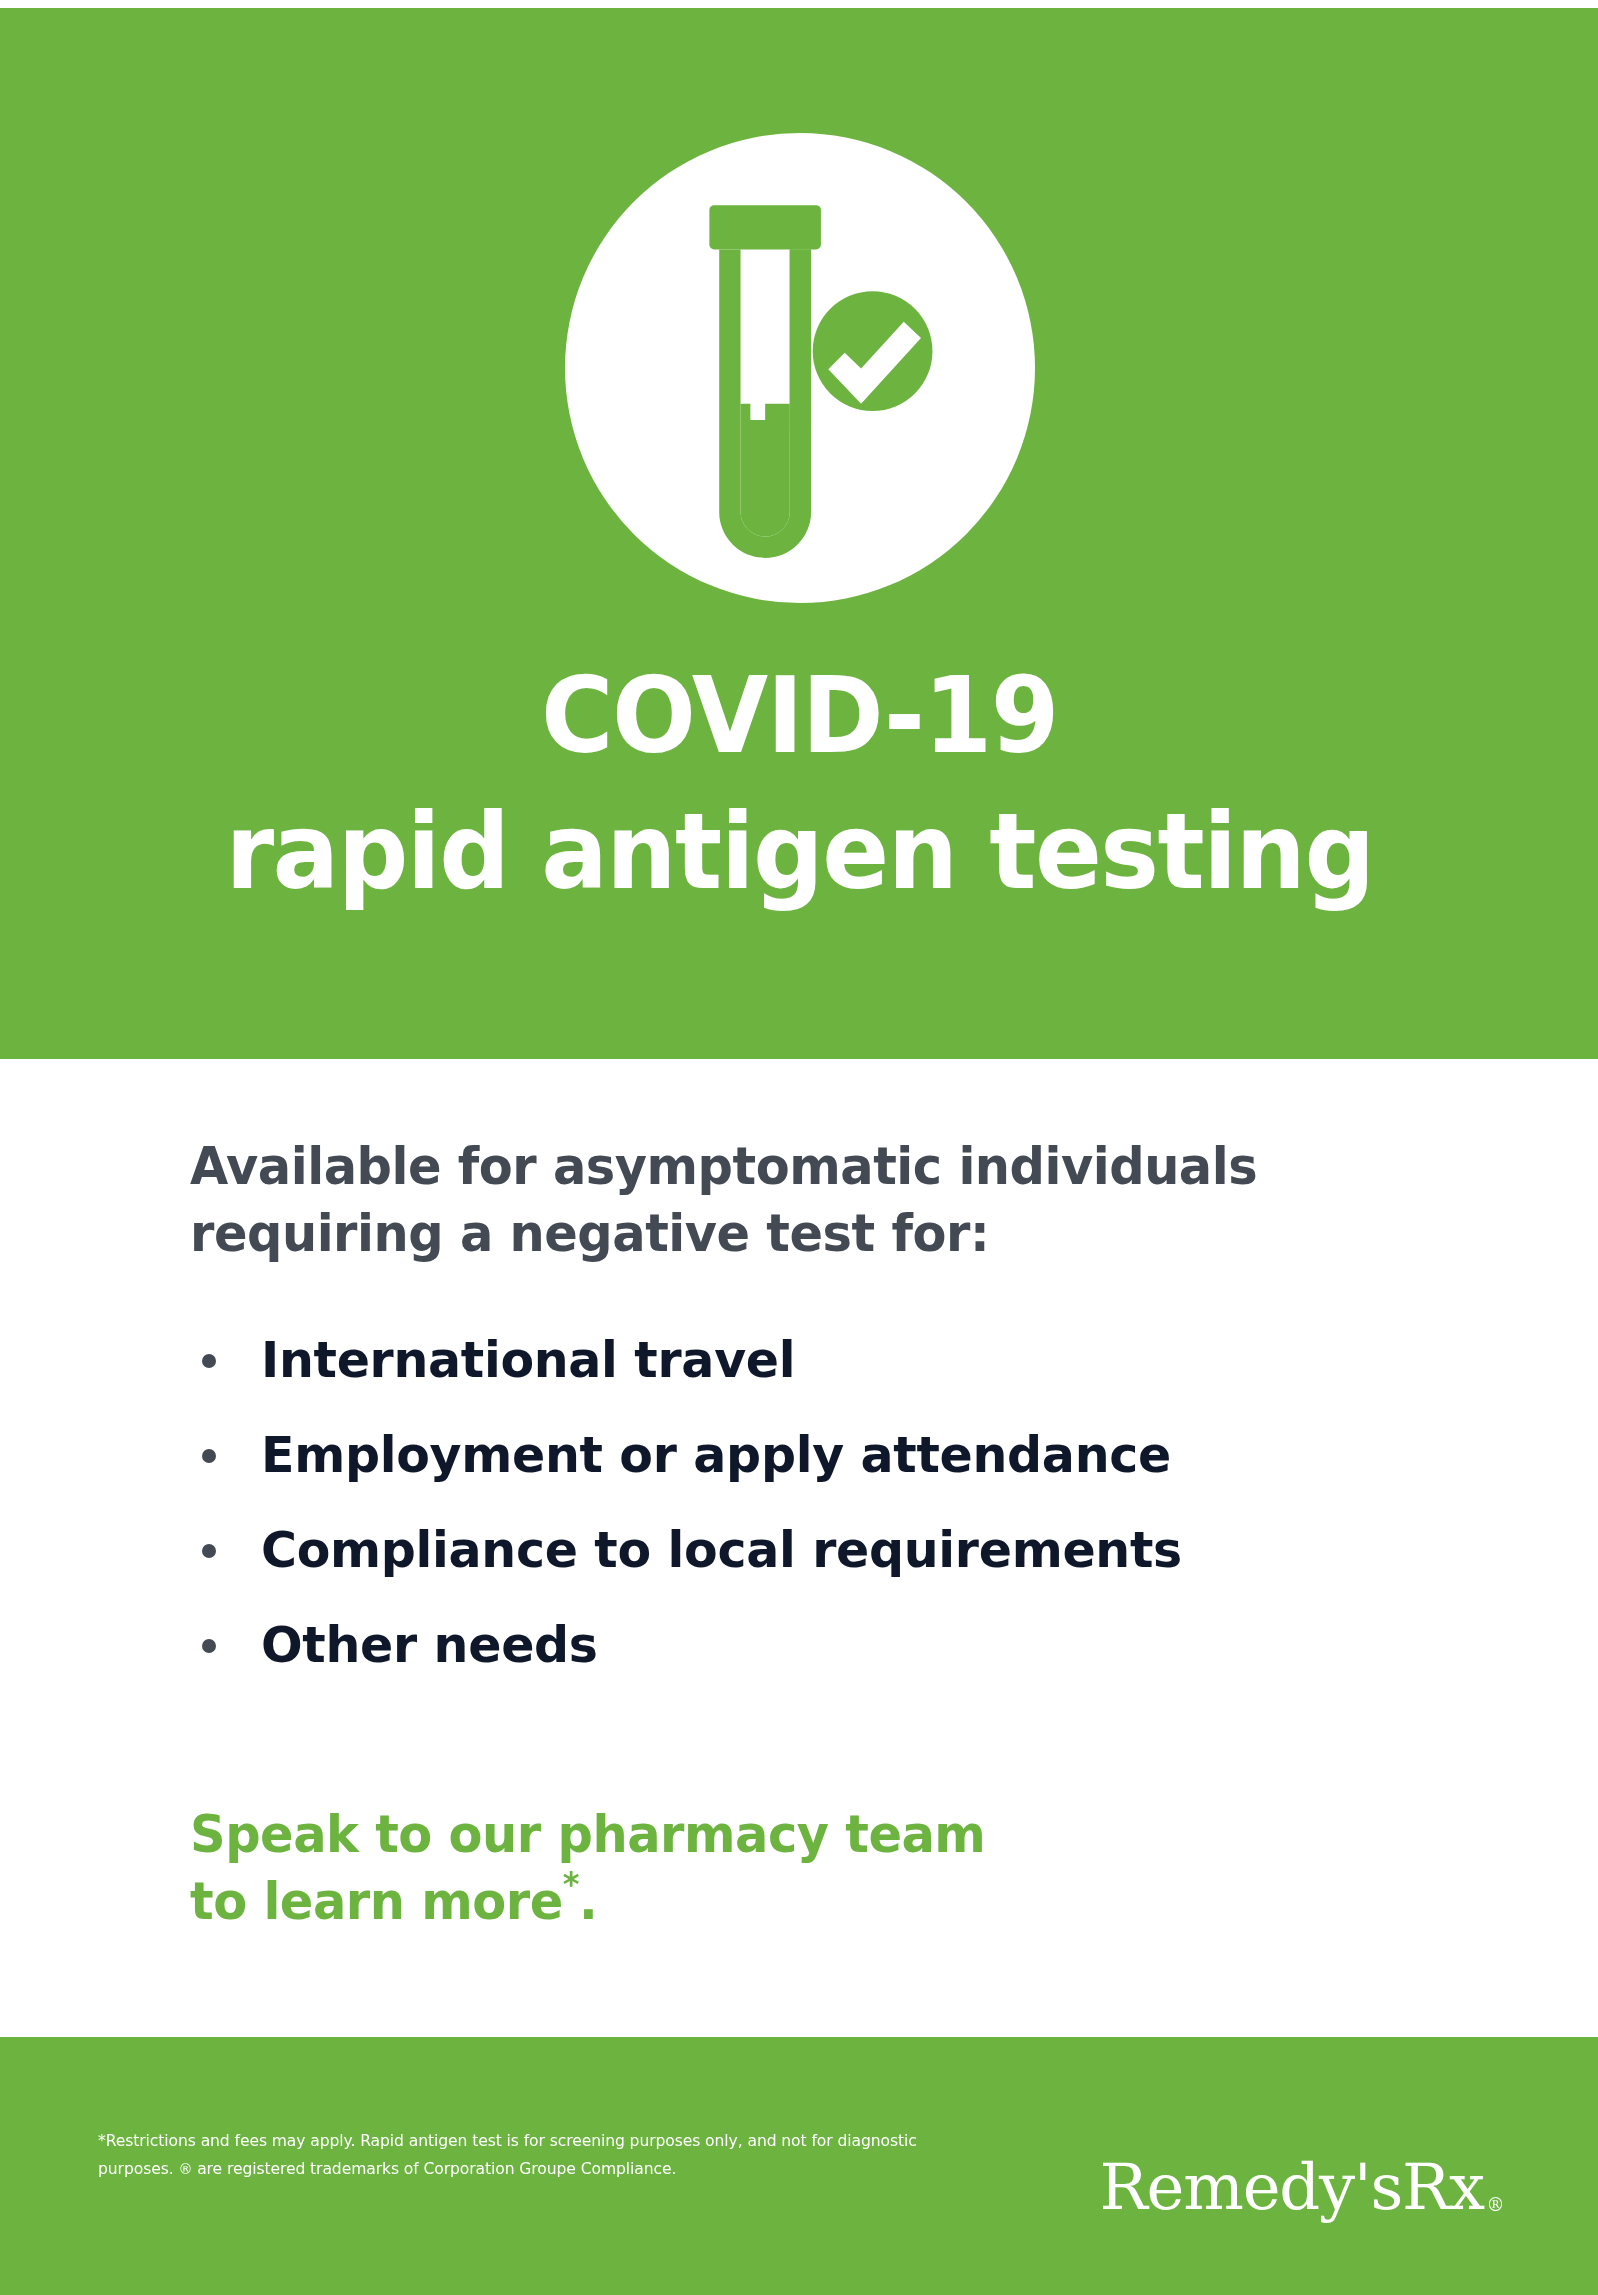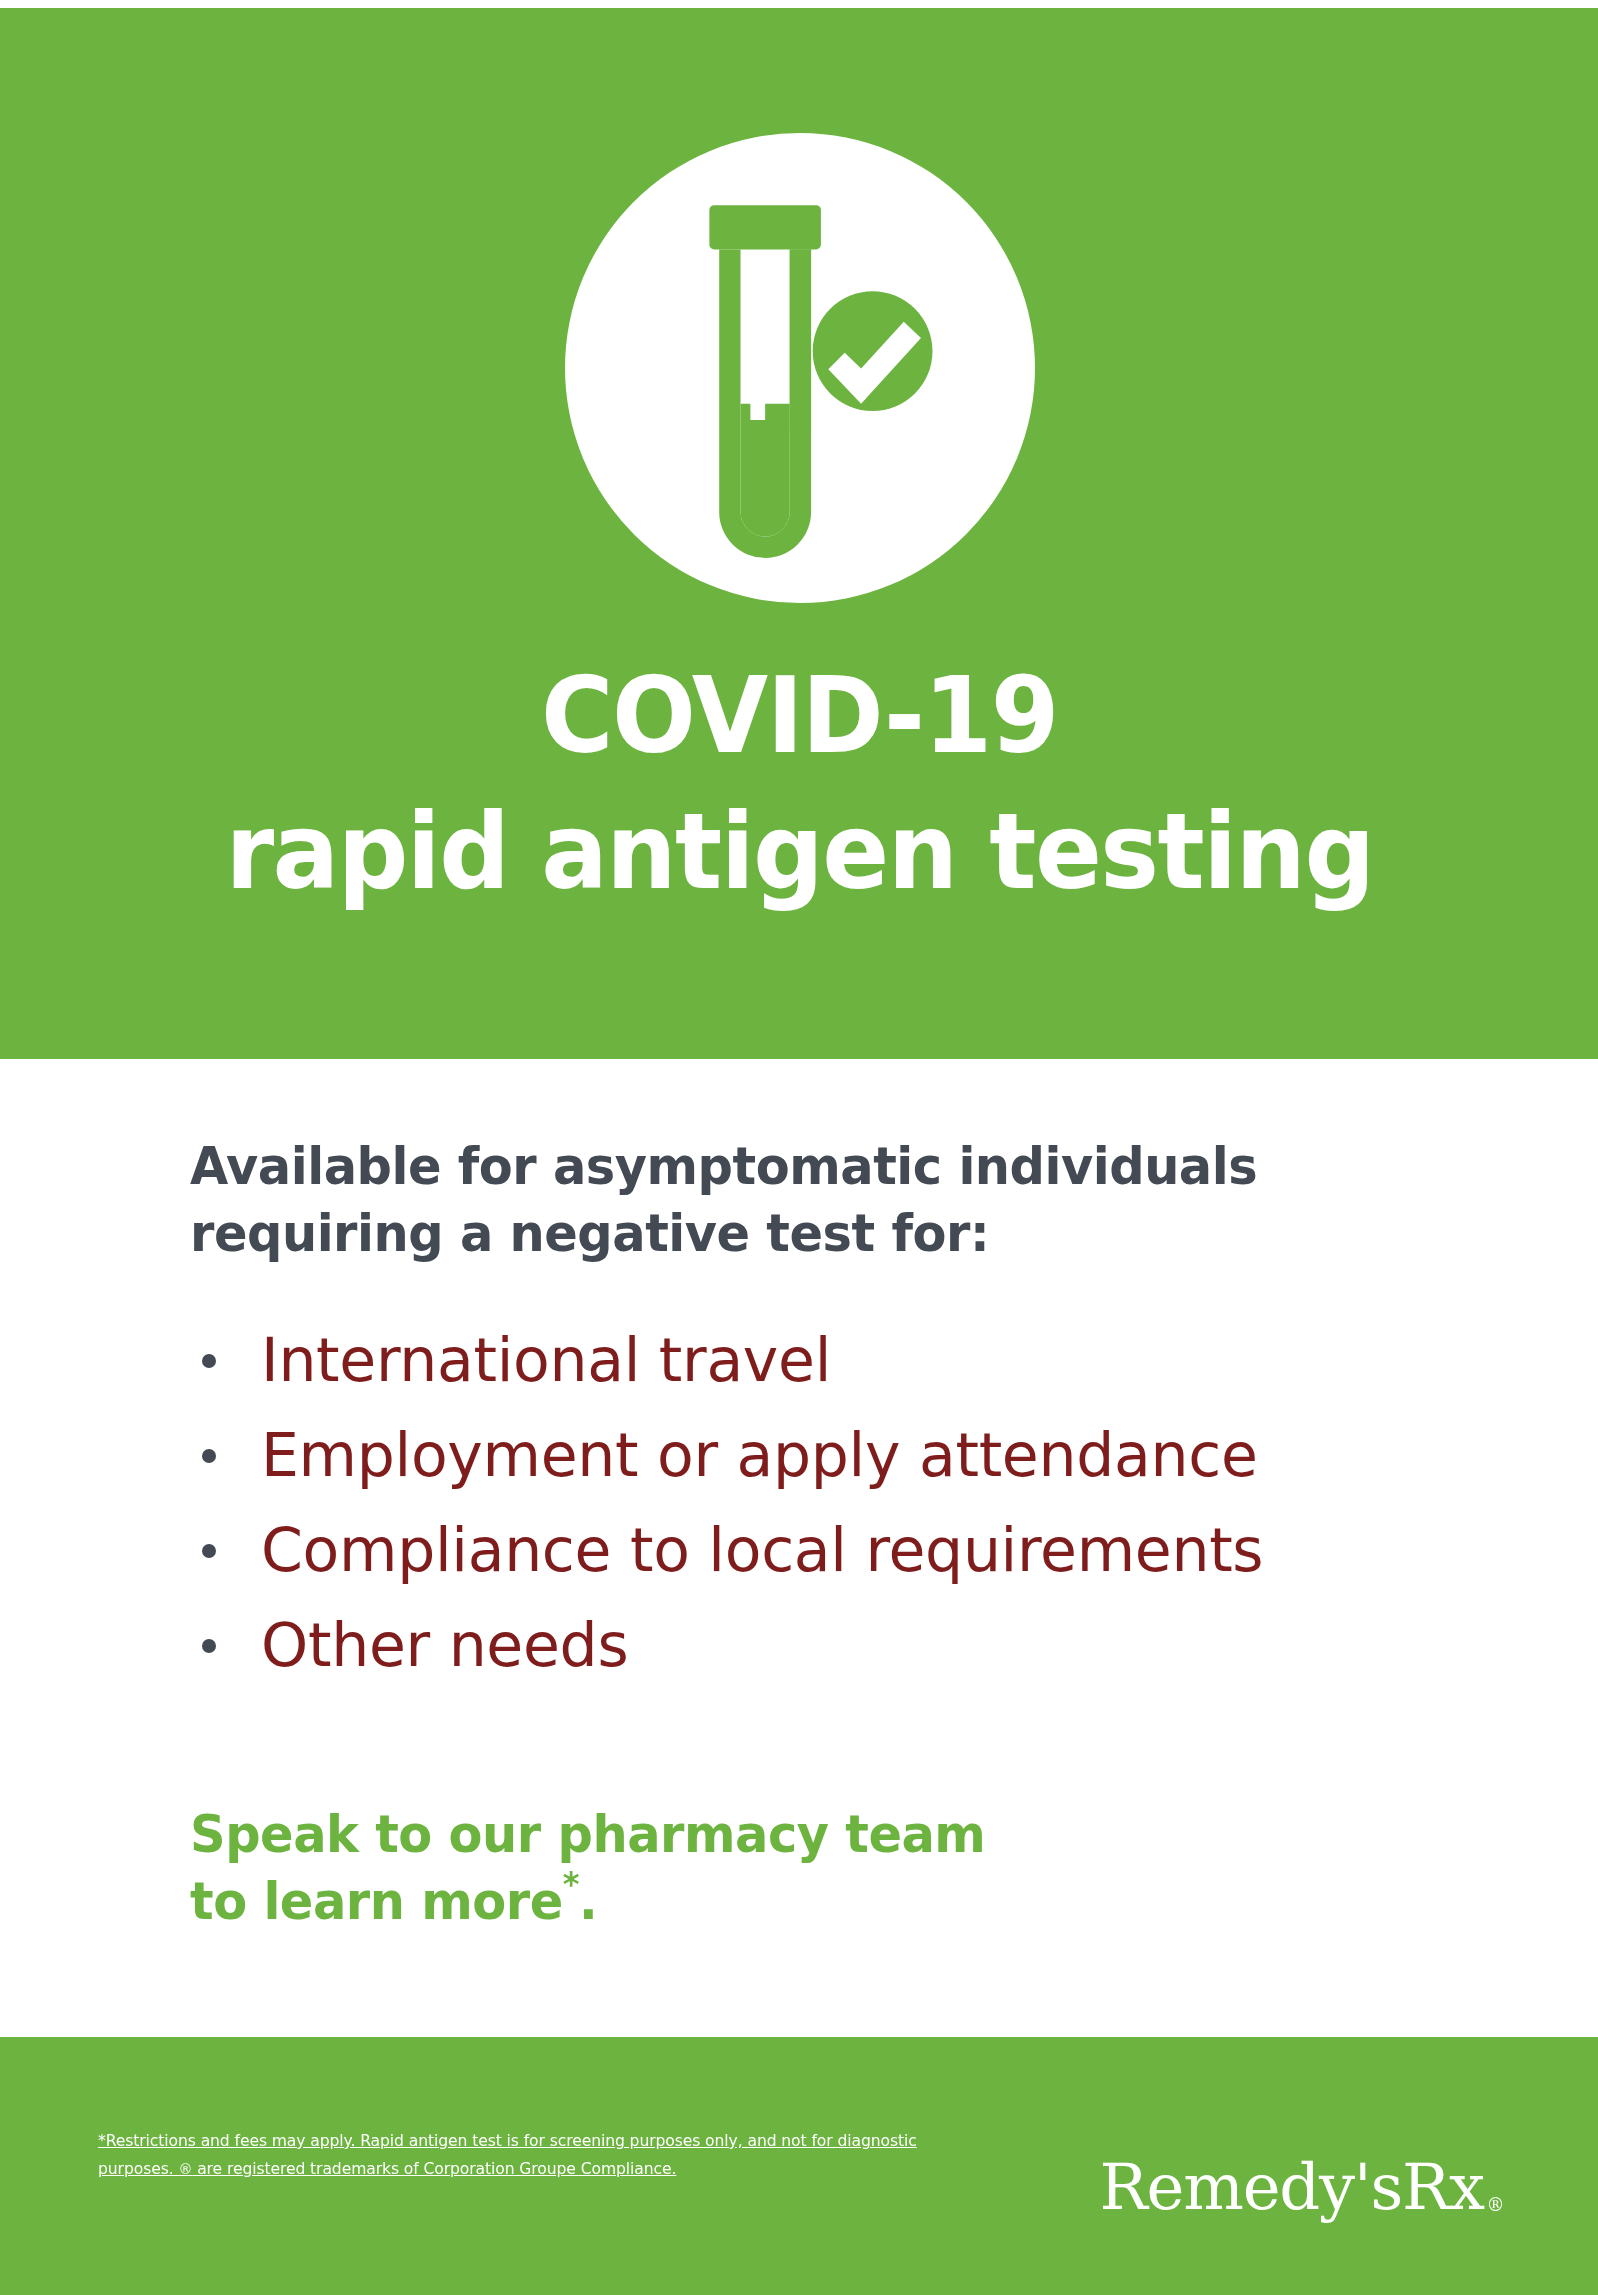--- a/index.html
+++ b/index.html
@@ -104,24 +104,24 @@
   .bullets {
     position: absolute;
     left: 190px;
     top: 254px;
     width: 1312px;
     list-style: none;
   }
   .bullet {
     position: relative;
     padding-left: 71px;
-    color: #7f1d1d;
-    font-family: "DejaVu Sans", sans-serif;
-    font-weight: 400;
-    font-size: 60px;
+    color: #0f172a;
+    font-family: "DejaVu Sans", sans-serif;
+    font-weight: 700;
+    font-size: 49px;
     line-height: 95px;
     letter-spacing: -0.3px;
     white-space: nowrap;
   }
   .bullet::before {
     content: "";
     position: absolute;
     left: 11.5px;
     top: 41px;
     width: 14px;
@@ -164,21 +164,20 @@
     position: absolute;
     left: 98px;
     top: 90px;
     width: 844px;
     color: #ffffff;
     font-family: "DejaVu Sans", sans-serif;
     font-weight: 400;
     font-size: 15.6px;
     line-height: 28px;
     letter-spacing: -0.1px;
-    text-decoration: underline;
   }
   .disclaimer .reg { font-size: 14px; }
 
   .logo {
     position: absolute;
     right: 97px;
     top: 68px;
     color: #ffffff;
     font-family: "DejaVu Serif", serif;
     font-weight: 400;

